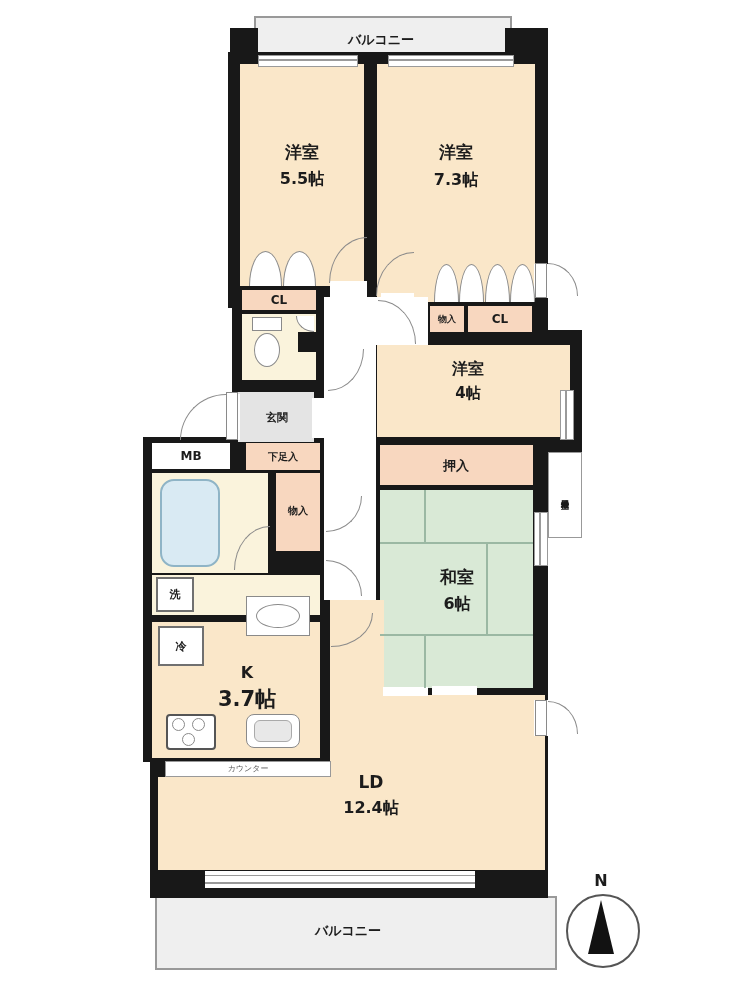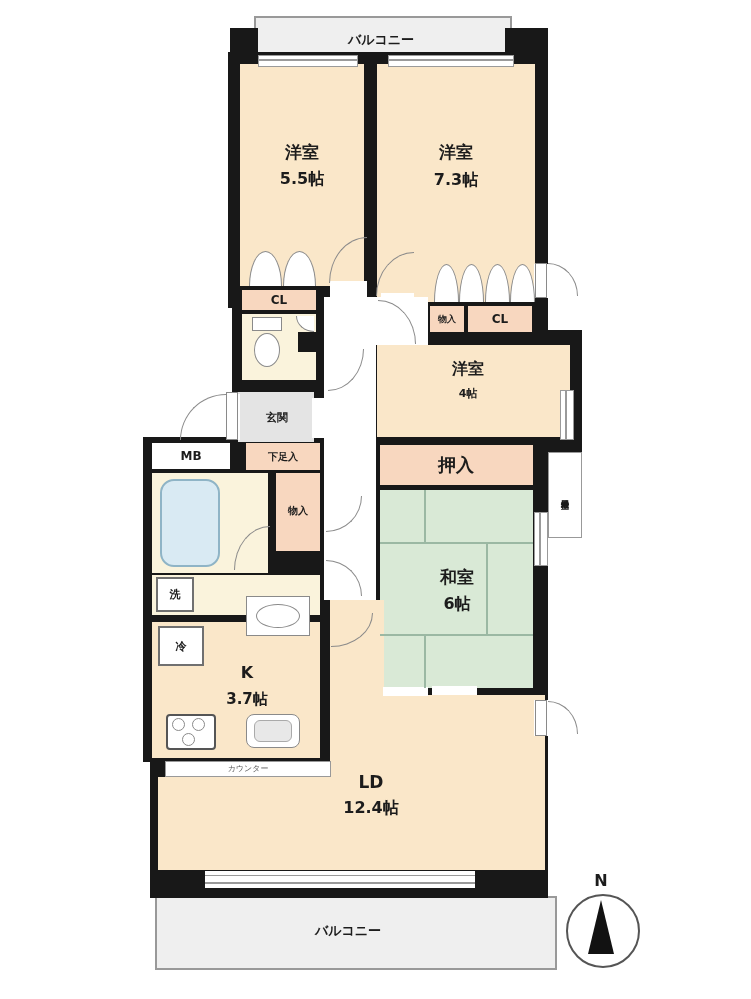--- a/index.html
+++ b/index.html
@@ -143,30 +143,30 @@
 
   <div class="lbl" style="left:381px;top:39px;font-size:13px;">バルコニー</div>
   <div class="lbl" style="left:302px;top:152px;font-size:17px;">洋室</div>
   <div class="lbl" style="left:302px;top:179px;font-size:16px;">5.5帖</div>
   <div class="lbl" style="left:456px;top:152px;font-size:17px;">洋室</div>
   <div class="lbl" style="left:456px;top:180px;font-size:16px;">7.3帖</div>
   <div class="lbl" style="left:279px;top:300px;font-size:12px;">CL</div>
   <div class="lbl" style="left:447px;top:319px;font-size:9px;">物入</div>
   <div class="lbl" style="left:500px;top:319px;font-size:12px;">CL</div>
   <div class="lbl" style="left:468px;top:369px;font-size:16px;">洋室</div>
-  <div class="lbl" style="left:468px;top:393px;font-size:11px;">4帖</div>
+  <div class="lbl" style="left:468px;top:393px;font-size:15px;">4帖</div>
   <div class="lbl" style="left:277px;top:417px;font-size:11px;">玄関</div>
   <div class="lbl" style="left:283px;top:457px;font-size:10px;">下足入</div>
   <div class="lbl" style="left:191px;top:456px;font-size:12px;">MB</div>
   <div class="lbl" style="left:298px;top:511px;font-size:10px;">物入</div>
-  <div class="lbl" style="left:456px;top:465px;font-size:18px;">押入</div>
+  <div class="lbl" style="left:456px;top:465px;font-size:13px;">押入</div>
   <div class="lbl" style="left:457px;top:577px;font-size:17px;">和室</div>
   <div class="lbl" style="left:457px;top:604px;font-size:16px;">6帖</div>
   <div class="lbl" style="left:247px;top:673px;font-size:16px;">K</div>
-  <div class="lbl" style="left:247px;top:699px;font-size:15px;">3.7帖</div>
+  <div class="lbl" style="left:247px;top:699px;font-size:21px;">3.7帖</div>
   <div class="lbl" style="left:248px;top:769px;font-size:8px;font-weight:normal;color:#555;">カウンター</div>
   <div class="lbl" style="left:371px;top:782px;font-size:17px;">LD</div>
   <div class="lbl" style="left:371px;top:808px;font-size:16px;">12.4帖</div>
   <div class="vert-lbl" style="left:564px;top:494px;font-size:8px;">室外機置場</div>
   <div class="lbl" style="left:348px;top:930px;font-size:13px;">バルコニー</div>
 
   <div class="lbl" style="left:601px;top:881px;font-size:16px;">N</div>
   <div class="compass-circle" style="left:566px;top:894px;width:70px;height:70px;"></div>
   <div class="compass-needle" style="left:588px;top:900px;"></div>
 

